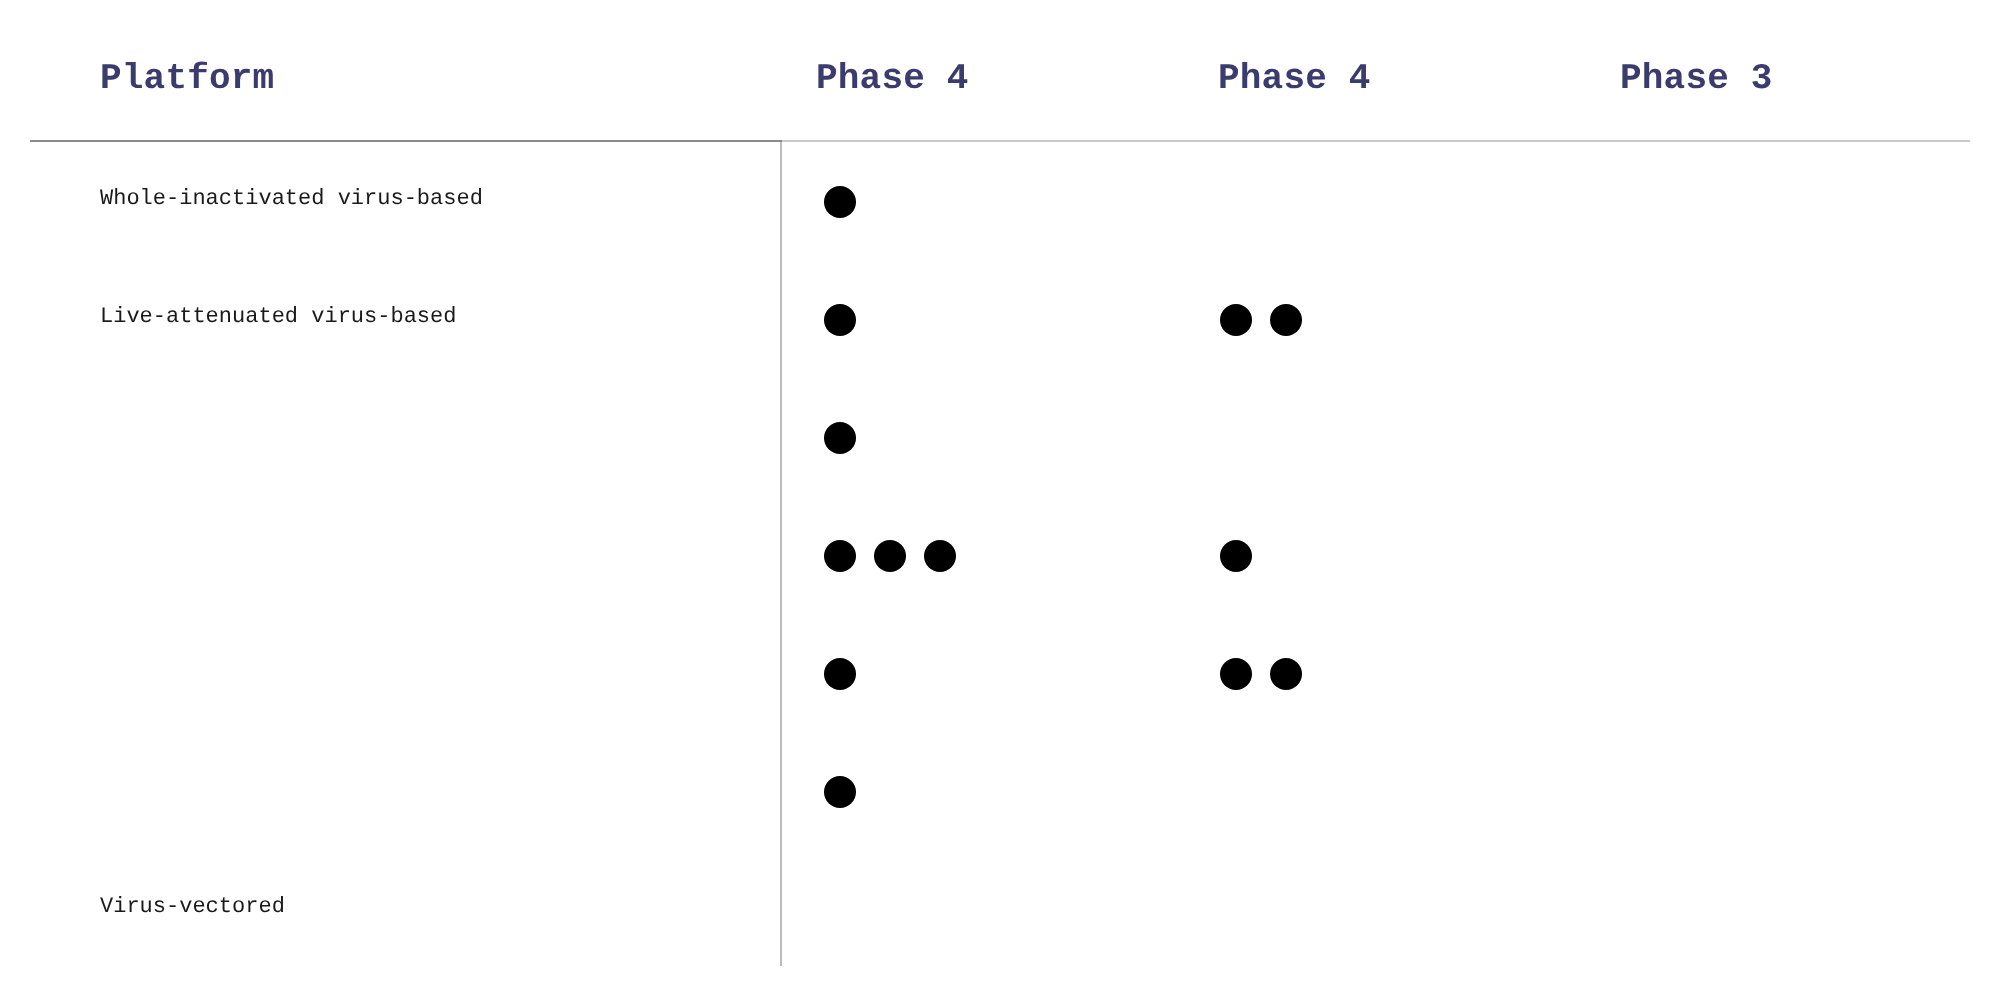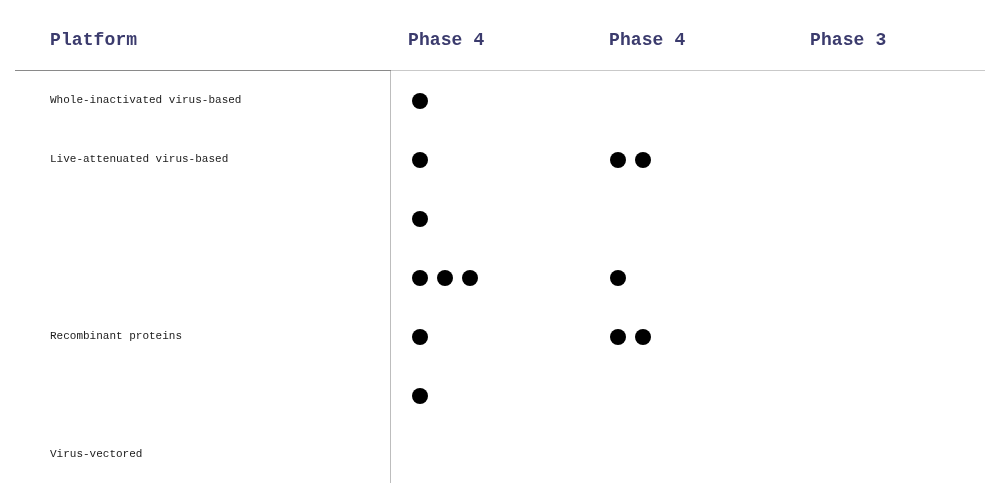--- a/index.html
+++ b/index.html
@@ -152,21 +152,20 @@
           <span class="dot" style="background: rgb(0, 0, 0);"></span>
           <span class="dot" style="background: rgb(0, 0, 0);"></span>
           <span class="dot" style="background: rgb(0, 0, 0);"></span>
         </div>
         <div class="cell p2">
           <span class="dot" style="background: rgb(0, 0, 0);"></span>
         </div>
         <div class="cell p3"></div>
       </div>
       <div class="row" style="top: 307px;">
-        <div class="row-label">Recombinant proteins</div>
         <div class="cell p1">
           <span class="dot" style="background: rgb(0, 0, 0);"></span>
         </div>
         <div class="cell p2">
           <span class="dot" style="background: rgb(0, 0, 0);"></span>
           <span class="dot" style="background: rgb(0, 0, 0);"></span>
         </div>
         <div class="cell p3"></div>
       </div>
       <div class="row" style="top: 366px;">

